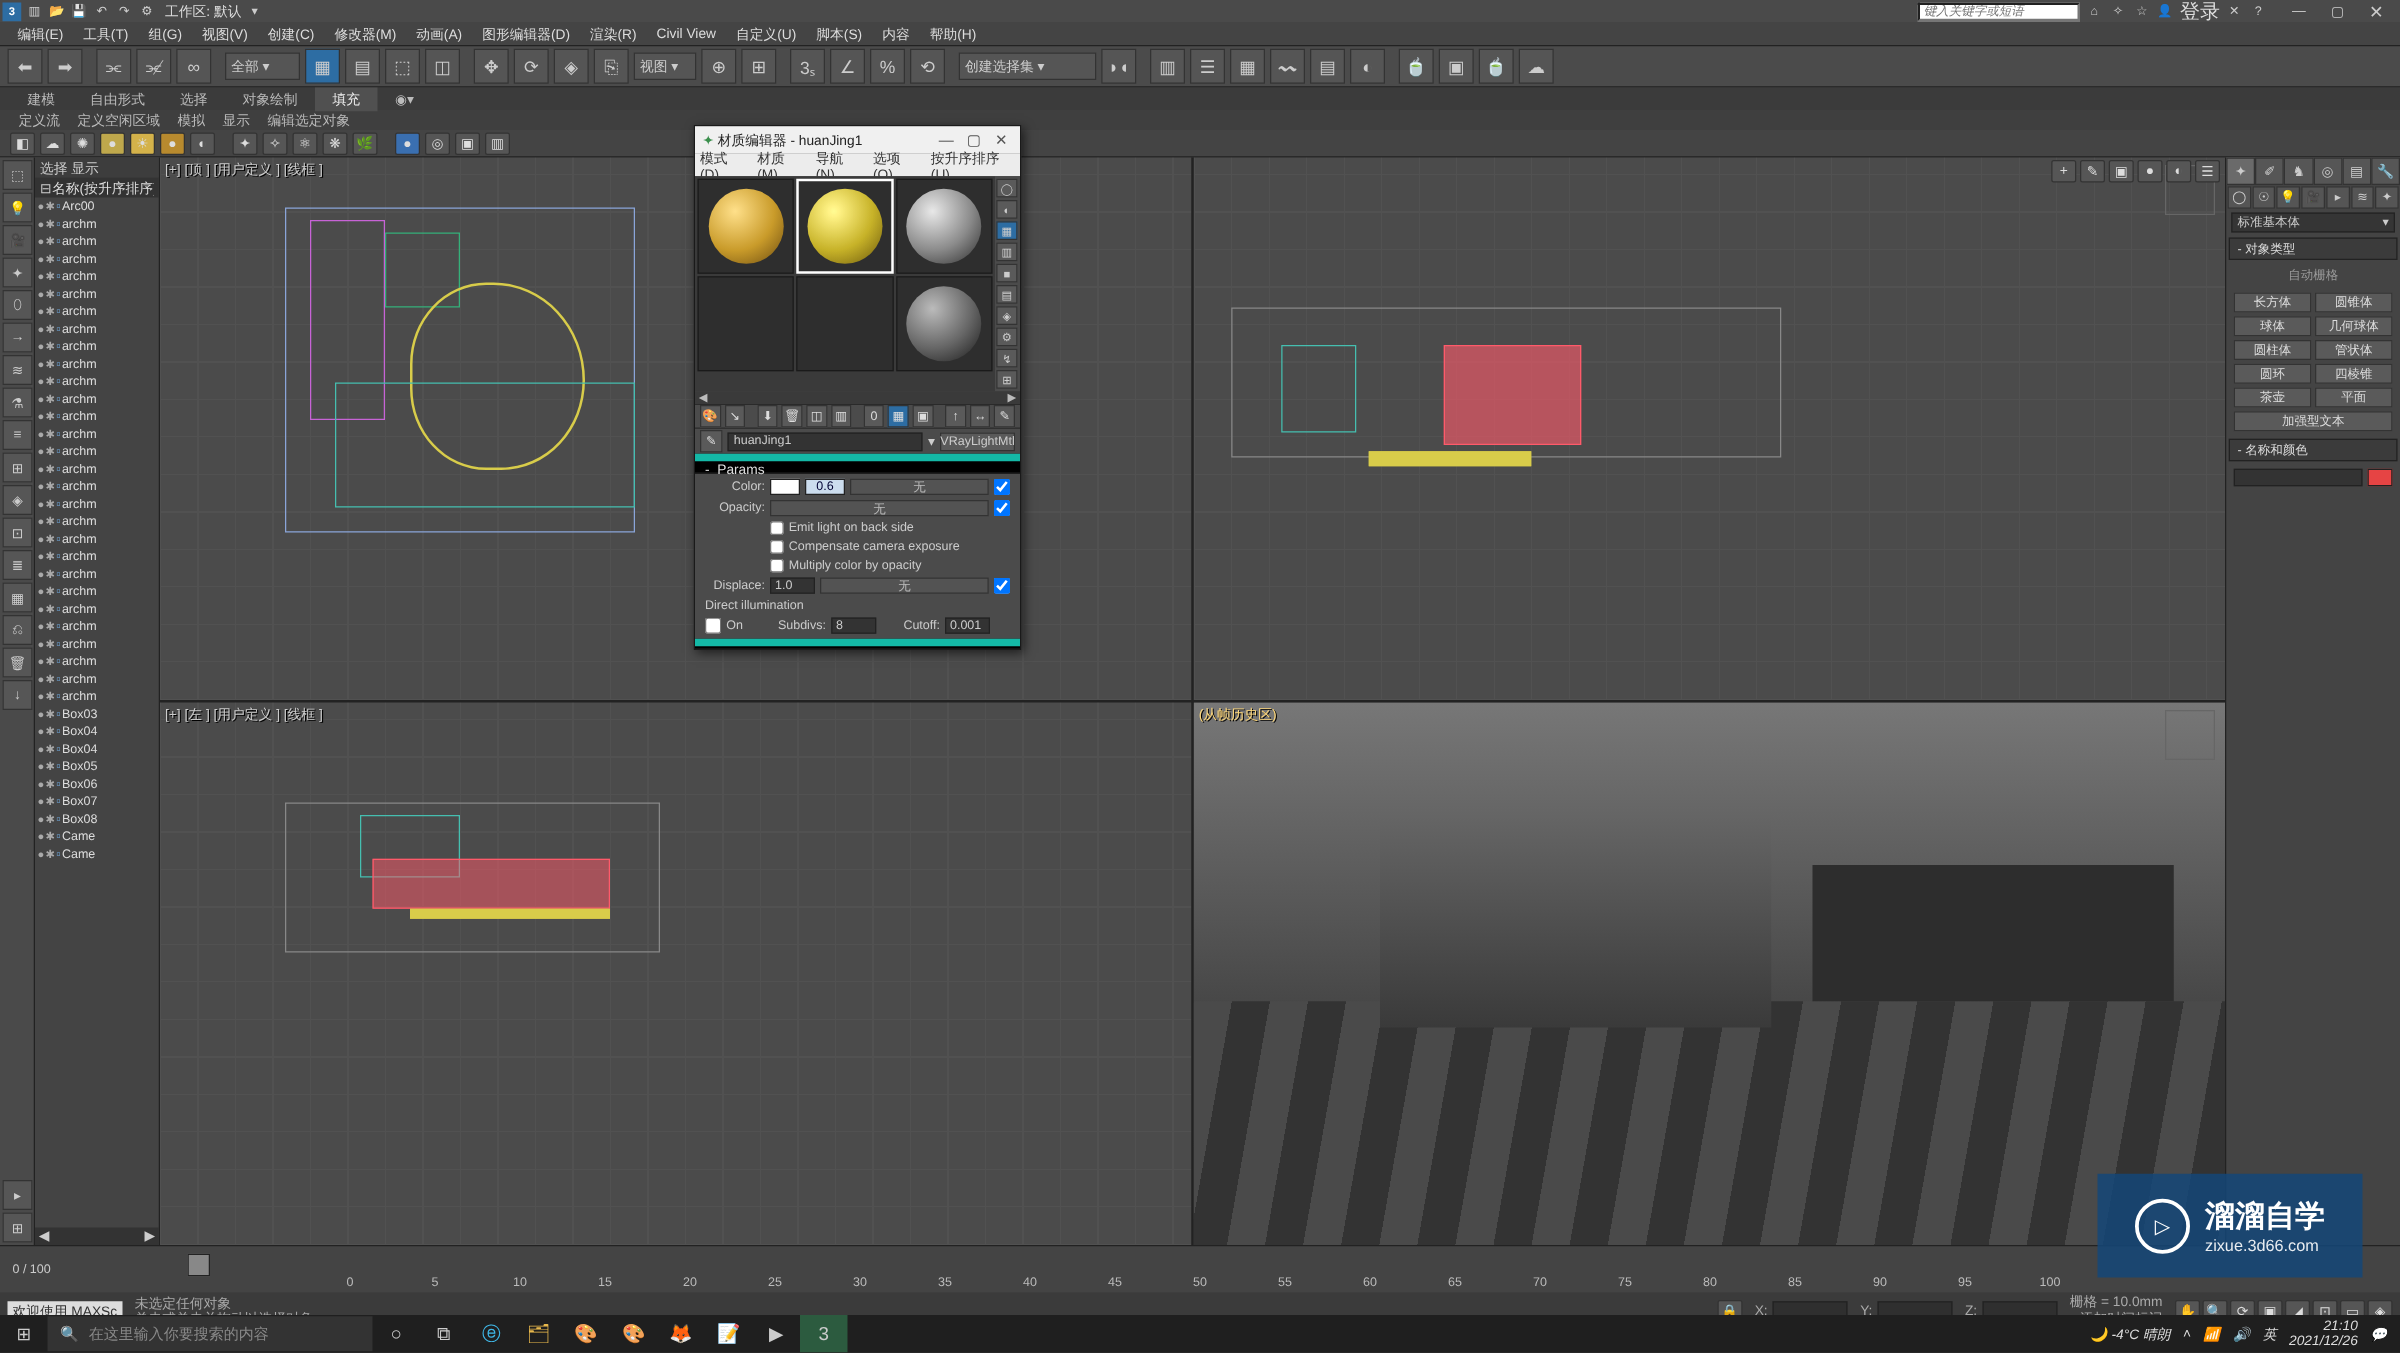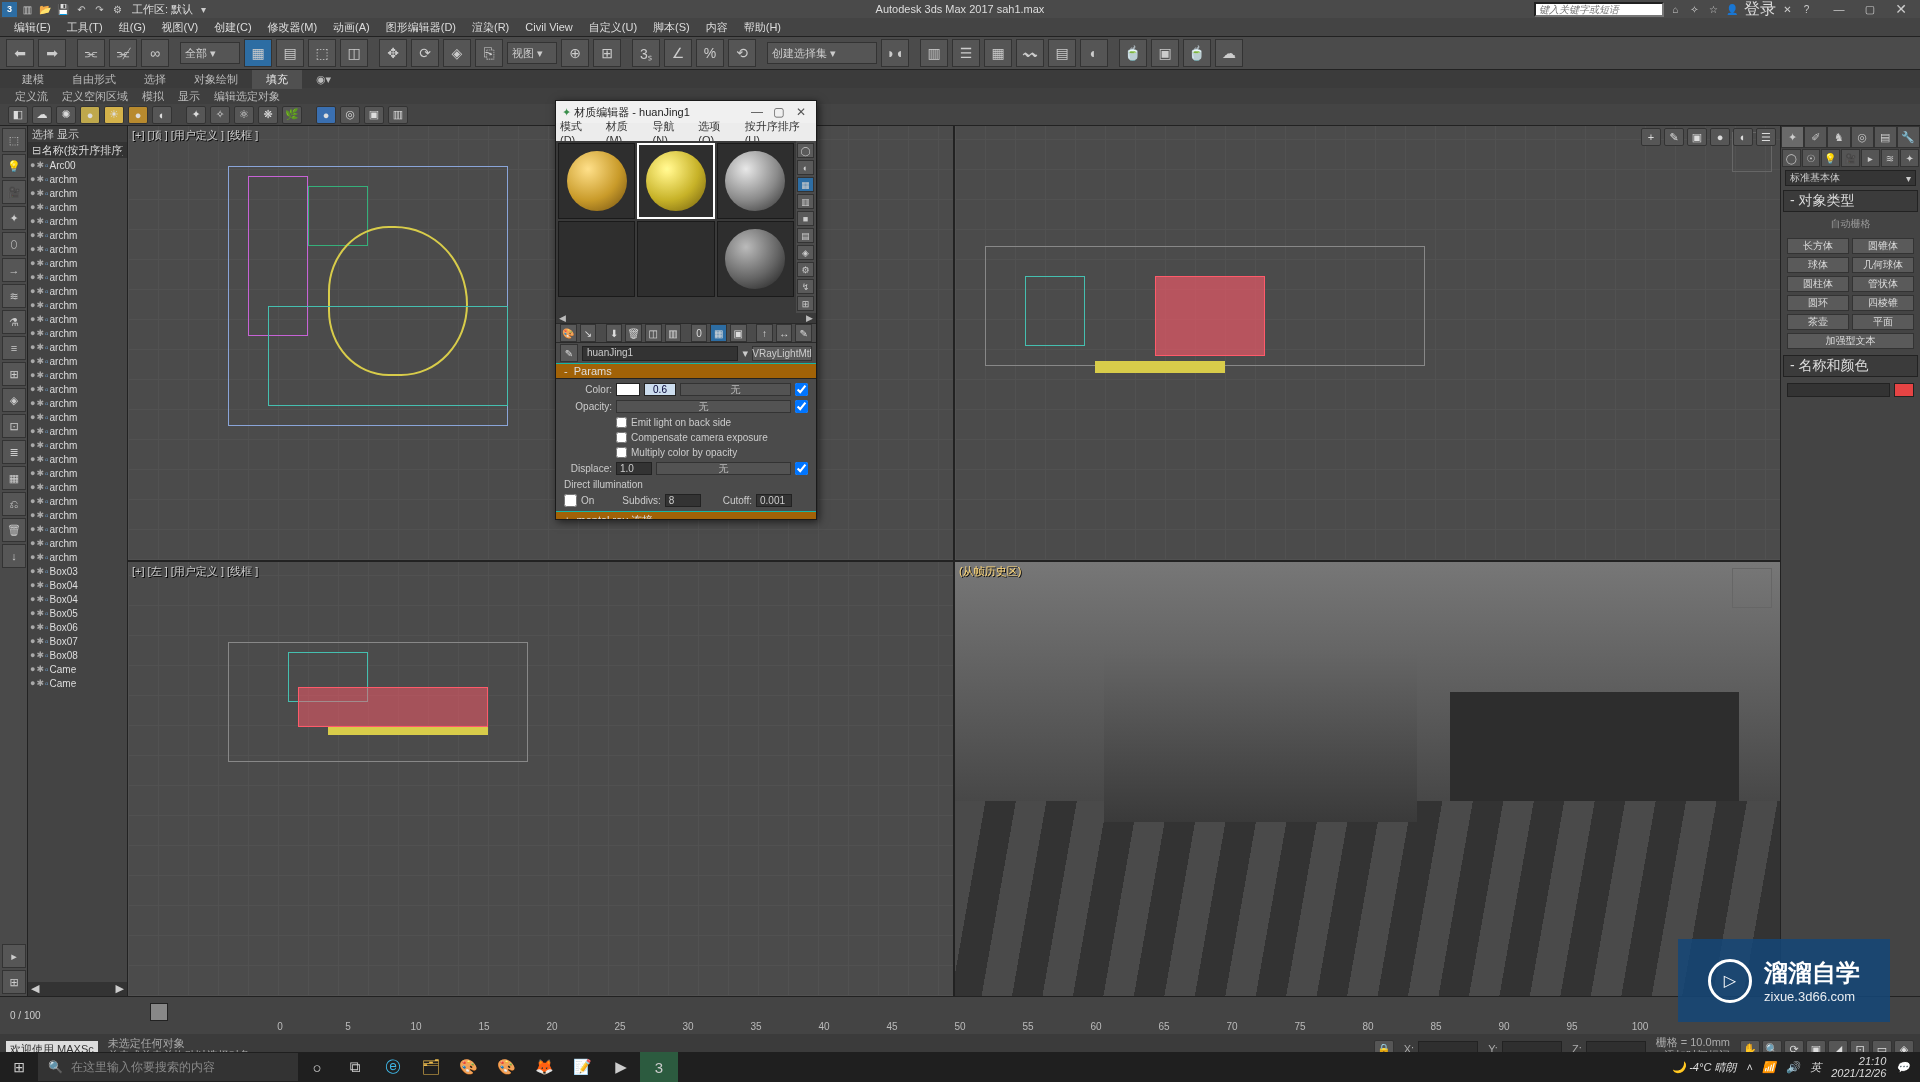--- a/index.html
+++ b/index.html
@@ -64,21 +64,21 @@
 .wire-box { position:absolute; border:1px solid; background:transparent; }
 
 
 .command-panel { width: 140px; background:#444; border-left:1px solid #222; display:flex; flex-direction:column; }
 .cp-tabs { display:flex; height:22px; }
 .cp-tab { flex:1; border:1px solid #333; background:#565656; display:flex; align-items:center; justify-content:center; color:#ccc; }
 .cp-tab.active { background:#6a6a6a; }
 .cp-subtabs { display:flex; height:20px; gap:1px; padding:1px; }
 .cp-stab { flex:1; border:1px solid #333; background:#555; font-size:10px; display:flex; align-items:center; justify-content:center; }
 .cp-dropdown { margin: 2px 4px; height:16px; background:#353535; border:1px solid #222; font-size:10px; color:#ccc; display:flex; align-items:center; justify-content:space-between; padding:0 4px; }
-.cp-rollout-h { background:#3b3b3b; border:1px solid #222; margin: 2px 2px; padding:1px 6px; font-size:14px; color:#ddd; }
+.cp-rollout-h { background:#3b3b3b; border:1px solid #222; margin: 2px 2px; padding:1px 6px; font-size:10px; color:#ddd; }
 .cp-grid { display:grid; grid-template-columns: 1fr 1fr; gap:3px; padding:4px 6px; }
 .cp-btn { height:16px; background:#5a5a5a; border:1px solid #333; font-size:10px; display:flex; align-items:center; justify-content:center; color:#ddd; }
 .cp-wide { grid-column: span 2; }
 .swatch { width:20px; height:14px; background:#e64444; border:1px solid #222; margin-left:auto; }
 
 
 .timeline { height: 38px; background:#444; border-top:1px solid #222; display:flex; align-items:center; position:relative; }
 .time-slider { flex:1; position:relative; height:100%; }
 .ticks { position:absolute; bottom:2px; left:140px; right:140px; height:14px; }
 .tick { position:absolute; bottom:0; font-size:10px; color:#bbb; transform:translateX(-50%); }
@@ -112,21 +112,21 @@
 .me-side { width:20px; background:#4b4b4b; display:flex; flex-direction:column; gap:2px; padding:2px 1px; }
 .me-sbtn { width:17px; height:15px; border:1px solid #333; background:#5a5a5a; font-size:9px; display:flex; align-items:center; justify-content:center; color:#ccc; }
 .me-scroll { height:12px; background:#3a3a3a; display:flex; justify-content:space-between; align-items:center; font-size:9px; padding:0 3px; color:#bbb; }
 .me-toolbar { height:22px; display:flex; align-items:center; gap:3px; padding:0 4px; background:#4b4b4b; border-top:1px solid #2a2a2a; border-bottom:1px solid #2a2a2a; }
 .me-tb { width:18px; height:18px; border:1px solid #333; background:#5a5a5a; font-size:10px; display:flex; align-items:center; justify-content:center; color:#ddd; }
 .me-namebar { height:20px; display:flex; align-items:center; gap:4px; padding:2px 4px; }
 .me-name { flex:1; height:15px; background:#333; border:1px solid #222; color:#ccc; font-size:10px; padding:0 4px; }
 .me-type { width:60px; height:15px; background:#5a5a5a; border:1px solid #333; font-size:10px; display:flex; align-items:center; justify-content:center; }
 
 .me-rollout { background:#4b4b4b; }
-.me-roll-h { height:16px; background:#a16207; font-size:11px; color:#ddd; padding:1px 8px; border-top:1px solid #14b8a6; border-bottom:1px solid #222; }
+.me-roll-h { height:16px; background:#000000; font-size:11px; color:#ddd; padding:1px 8px; border-top:6px solid #14b8a6; border-bottom:1px solid #222; }
 .me-params { padding:4px 8px; display:flex; flex-direction:column; gap:4px; font-size:10px; color:#ccc; }
 .me-row { display:flex; align-items:center; gap:4px; }
 .me-lbl { width:48px; text-align:right; }
 .me-color { width:24px; height:13px; background:#fff; border:1px solid #222; }
 .me-spin { width:32px; height:13px; background:#ccddee; border:1px solid #222; color:#003; font-size:10px; display:flex; align-items:center; justify-content:center; }
 .me-spin2 { width:36px; height:13px; background:#333; border:1px solid #222; color:#ccc; font-size:10px; display:flex; align-items:center; padding:0 3px; }
 .me-wide { flex:1; height:13px; background:#535353; border:1px solid #333; display:flex; align-items:center; justify-content:center; color:#bbb; }
 .me-chk { display:flex; align-items:center; gap:4px; }
 .me-chk input { width:11px; height:11px; }
 
@@ -148,21 +148,20 @@
     <span class="tb-icon max">3</span>
     <span class="tb-icon">▥</span>
     <span class="tb-icon">📂</span>
     <span class="tb-icon">💾</span>
     <span class="tb-icon">↶</span>
     <span class="tb-icon">↷</span>
     <span class="tb-icon">⚙</span>
     <span class="workspace-lbl">工作区: 默认</span>
     <span class="tb-icon">▾</span>
   </div>
-  <div class="titlebar-center">Autodesk 3ds Max 2017    sah1.max</div>
   <div class="titlebar-right">
     <input class="search-box" placeholder="键入关键字或短语" style="">
     <span class="tb-icon">⌂</span>
     <span class="tb-icon">✧</span>
     <span class="tb-icon">☆</span>
     <span class="tb-icon">👤</span>
     <span style="font-size:16px;color:#ddd;">登录</span>
     <span class="tb-icon">✕</span>
     <span class="tb-icon">?</span>
     <div class="win-btns">

